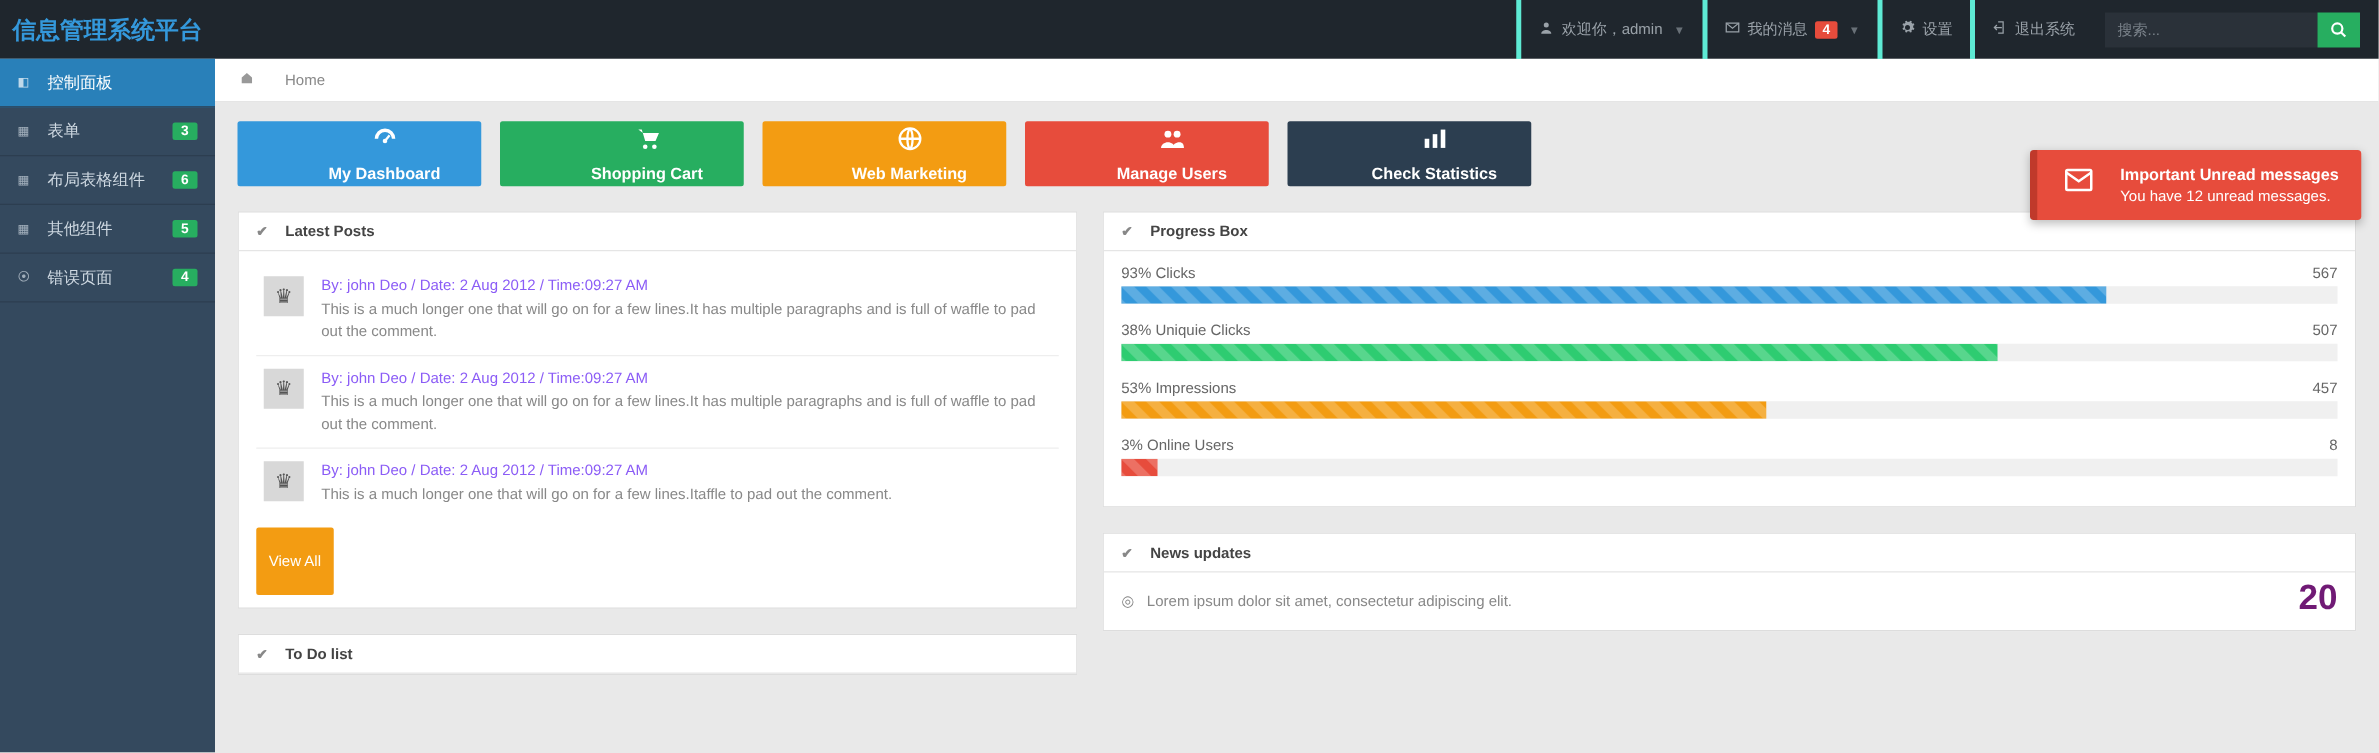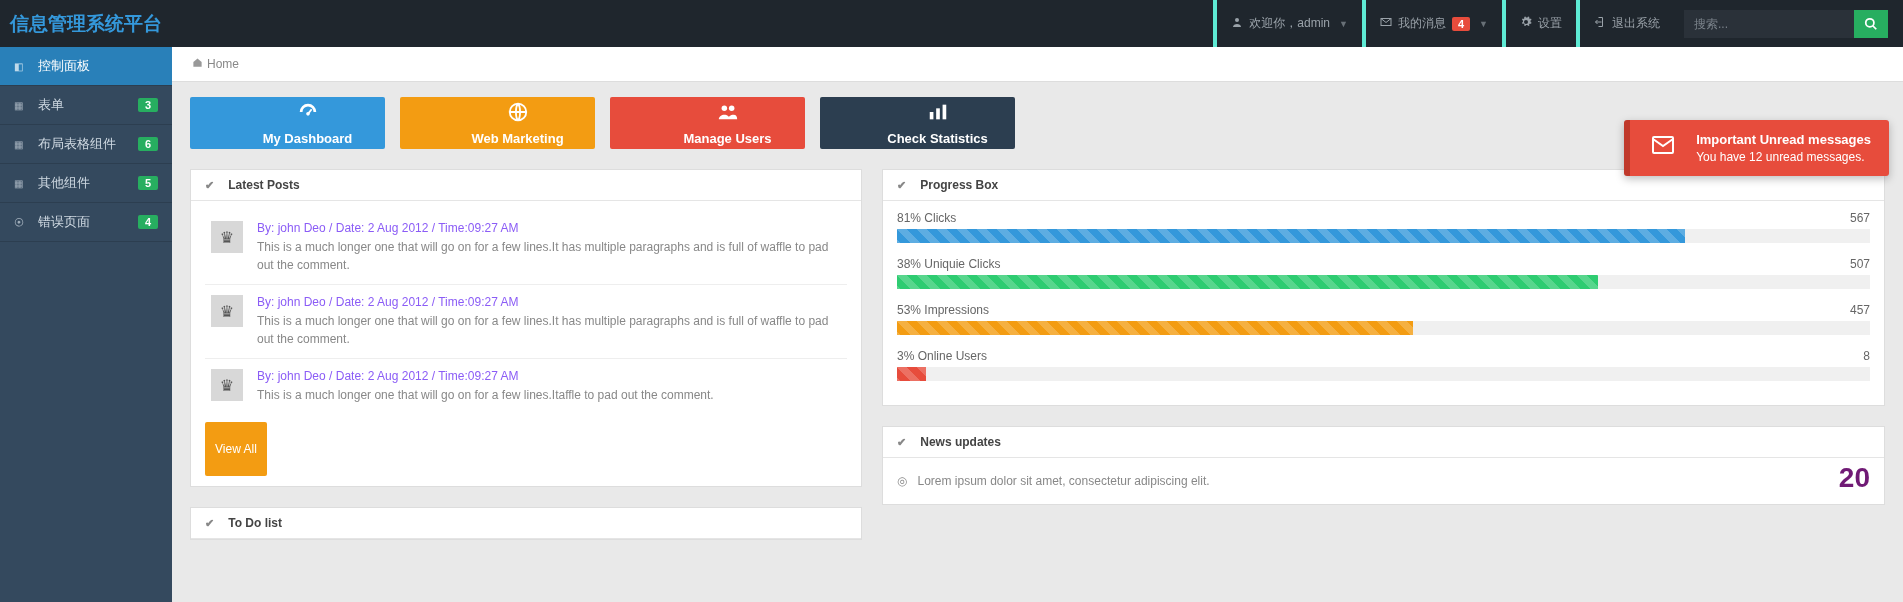--- a/index.html
+++ b/index.html
@@ -19,21 +19,21 @@
 
 
 .sidebar { position: absolute; top: 47px; left: 0; width: 172px; bottom: 0; background: #34495e; }
 .sidebar-item { display: flex; align-items: center; padding: 10px 14px; color: #cfd9e2; font-size: 13px; cursor: pointer; border-bottom: 1px solid #2c3e50; }
 .sidebar-item.active { background: #2980b9; color: #fff; }
 .sidebar-item .si-icon { width: 14px; margin-right: 10px; opacity: 0.7; font-size: 10px; }
 .sidebar-item .si-badge { margin-left: auto; background: #27ae60; color: #fff; padding: 1px 7px; font-size: 11px; border-radius: 2px; font-weight: bold; }
 
 
 .content { position: absolute; top: 47px; left: 172px; right: 0; bottom: 0; overflow: auto; }
-.breadcrumb { background: #fff; padding: 10px 20px; color: #888; font-size: 12px; display: flex; align-items: center; gap: 4px; border-bottom: 1px solid #ddd; }
+.breadcrumb { background: #fff; padding: 10px 20px; color: #888; font-size: 12px; display: flex; align-items: center; gap: 25px; border-bottom: 1px solid #ddd; }
 .main-pad { padding: 15px 18px; }
 
 
 .tiles { display: flex; gap: 15px; margin-bottom: 20px; }
 .tile { flex: 0 0 195px; height: 52px; color: #fff; display: flex; flex-direction: column; align-items: center; justify-content: center; cursor: pointer; border-radius: 2px; padding-left: 40px; }
 .tile .t-icon { font-size: 19px; margin-bottom: 3px; }
 .tile .t-label { font-size: 13px; font-weight: bold; }
 .tile-blue { background: #3498db; }
 .tile-green { background: #27ae60; }
 .tile-orange { background: #f39c12; }
@@ -67,21 +67,21 @@
 .pf-blue { background-color: #3498db; }
 .pf-green { background-color: #2ecc71; }
 .pf-orange { background-color: #f39c12; }
 .pf-red { background-color: #e74c3c; }
 
 
 .news-item { display: flex; align-items: center; gap: 10px; padding: 6px 0; color: #888; font-size: 12px; }
 .news-count { float: right; color: #701a75; font-size: 28px; font-weight: bold; }
 
 
-.toast { position: absolute; top: 120px; right: 14px; background: #e74c3c; color: #fff; padding: 12px 18px; display: flex; align-items: flex-end; gap: 18px; border-radius: 3px; box-shadow: 0 3px 8px rgba(0,0,0,0.25); border-left: 6px solid #c0392b; }
+.toast { position: absolute; top: 120px; right: 14px; background: #e74c3c; color: #fff; padding: 12px 18px; display: flex; align-items: flex-start; gap: 18px; border-radius: 3px; box-shadow: 0 3px 8px rgba(0,0,0,0.25); border-left: 6px solid #c0392b; }
 .toast-icon { font-size: 26px; }
 .toast-title { font-weight: bold; font-size: 13px; margin-bottom: 3px; }
 .toast-text { font-size: 12px; }
 
 
 .ic { display: inline-block; }
 </style>
 </head>
 <body>
 
@@ -180,20 +180,30 @@
       <div class="tile tile-blue">
         <span class="t-icon">
           <svg width="22" height="22" viewBox="0 0 24 24" fill="#fff">
               <path d="M12 3a9 9 0 00-9 9h3a6 6 0 1112 0h3a9 9 0 00-9-9z"></path>
               <circle cx="12" cy="14" r="2"></circle>
               <path d="M12 14l4-5" stroke="#fff" stroke-width="2"></path>
             </svg>
         </span>
         <span class="t-label">My Dashboard</span>
       </div>
+      <div class="tile tile-green">
+        <span class="t-icon">
+          <svg width="22" height="22" viewBox="0 0 24 24" fill="#fff">
+              <path d="M4 4h3l3 10h9l3-7H8"></path>
+              <circle cx="10" cy="19" r="2"></circle>
+              <circle cx="18" cy="19" r="2"></circle>
+            </svg>
+        </span>
+        <span class="t-label">Shopping Cart</span>
+      </div>
       <div class="tile tile-orange">
         <span class="t-icon">
           <svg width="22" height="22" viewBox="0 0 24 24" fill="none" stroke="#fff" stroke-width="2">
               <circle cx="12" cy="12" r="9"></circle>
               <path d="M3 12h18M12 3c3 3 3 15 0 18M12 3c-3 3-3 15 0 18"></path>
             </svg>
         </span>
         <span class="t-label">Web Marketing</span>
       </div>
       <div class="tile tile-red">
@@ -262,21 +272,21 @@
 
       <div class="col-right">
         <div class="panel">
           <div class="panel-head">
             <span class="panel-toggle">✔</span>
             <span>Progress Box</span>
           </div>
           <div class="panel-body">
             <div class="prog-item">
               <div class="prog-head">
-                  <span>81% Clicks</span>
+                  <span>93% Clicks</span>
                   <span>567</span>
                 </div>
               <div class="prog-bar">
                   <div class="prog-fill pf-blue" style="width:81%"></div>
                 </div>
             </div>
             <div class="prog-item">
               <div class="prog-head">
                   <span>38% Uniquie Clicks</span>
                   <span>507</span>

